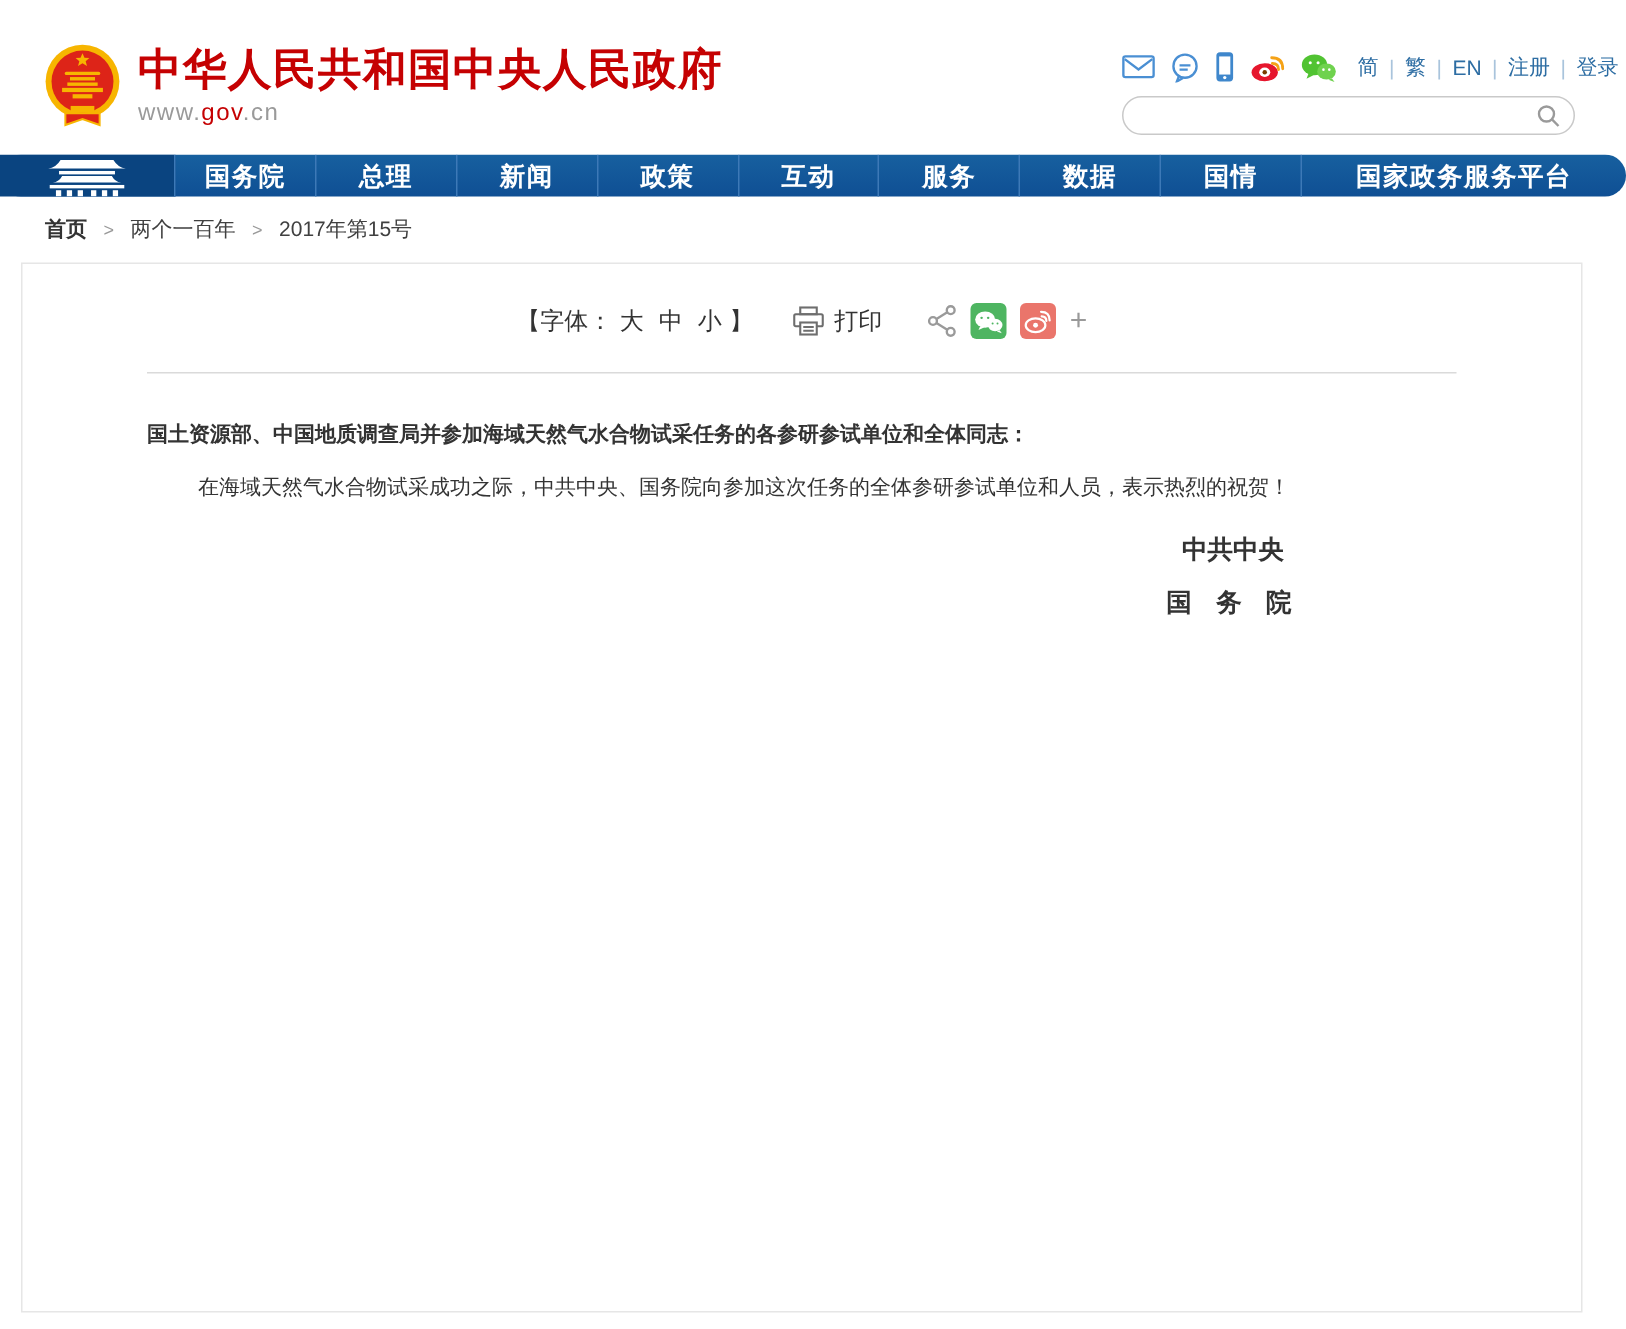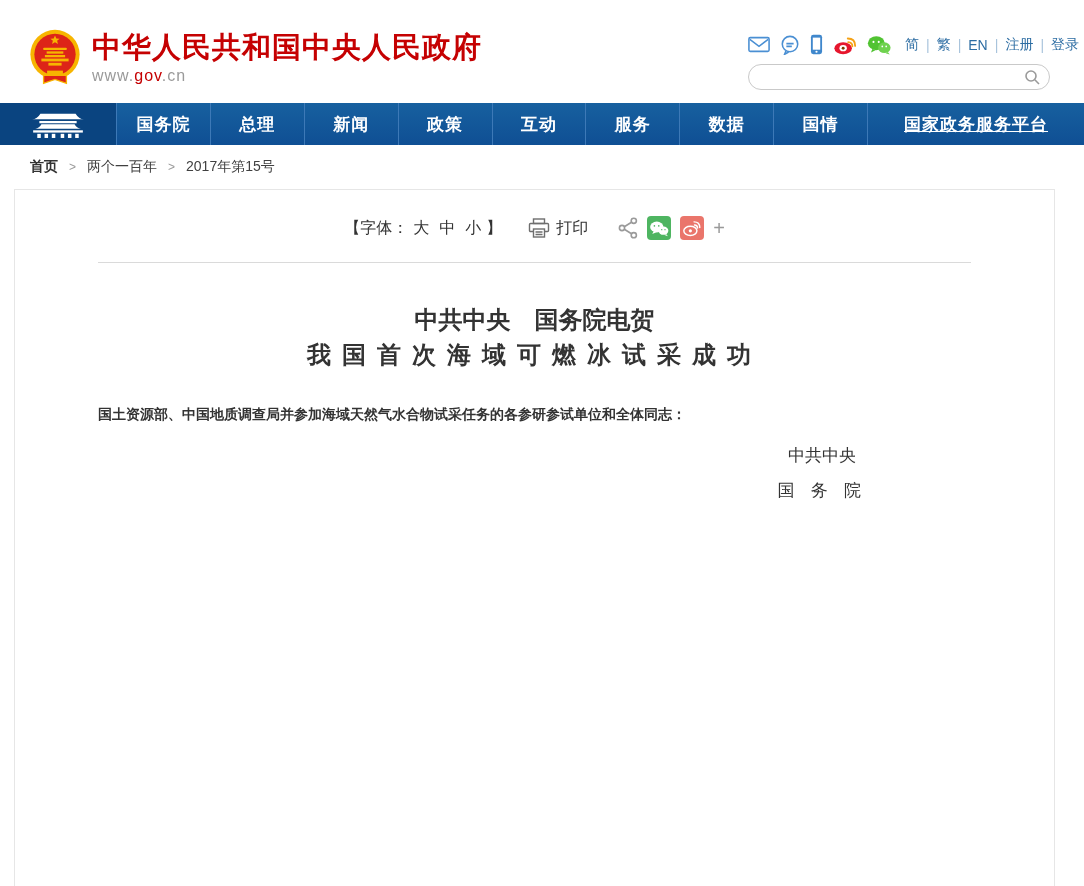--- a/index.html
+++ b/index.html
@@ -21,24 +21,24 @@
   .icon-row { display:flex; align-items:center; font-size:14px; white-space:nowrap; }
   .icon-row .hicon { display:inline-flex; align-items:center; margin-right:10px; cursor:pointer; }
   .lang-links { display:flex; align-items:center; margin-left:4px; }
   .lang-links a { color:#2d6da3; text-decoration:none; cursor:pointer; }
   .lang-links .pipe { color:#a9c4dc; margin:0 7px; }
   .search-box { margin-top:9px; position:relative; width:302px; height:26px; border:1px solid #c9c9c9; border-radius:14px; background:#fff; }
   .search-box input { position:absolute; left:12px; top:1px; width:258px; height:22px; border:none; outline:none; font-size:13px; background:transparent; }
   .search-btn { position:absolute; right:8px; top:4px; width:17px; height:17px; cursor:pointer; background:none; border:none; padding:0; }
 
   
-  .main-nav { display:flex; height:42px; background:linear-gradient(#17609f,#0f4f94); }
+  .main-nav { display:flex; height:28px; background:linear-gradient(#17609f,#0f4f94);border-radius:18px; }
   .nav-home { flex:0 0 117px; background:#0a4480; display:flex; align-items:center; justify-content:center; border-right:1px solid #3d79b7; cursor:pointer; }
   .nav-item { flex:1; display:flex; align-items:center; justify-content:center; color:#fff; font-size:17px; font-weight:bold; border-right:1px solid #3d79b7; cursor:pointer; text-decoration:none; letter-spacing:1px; }
-  .nav-item.wide { flex:0 0 216px; border-right:none;text-decoration:underline; }
+  .nav-item.wide { flex:0 0 216px; border-right:none; }
 
   
   .breadcrumb { height:44px; display:flex; align-items:center; padding-left:30px; font-size:14px; }
   .bc-home { font-weight:bold; color:#333; cursor:pointer;text-align:right; }
   .bc-sep { color:#999; margin:0 11px; font-size:12px; }
   .bc-link { color:#404040; cursor:pointer; text-decoration:none; }
 
   
   .card { margin:0 29px 0 14px; border:1px solid #e6e6e6; min-height:700px; background:#fff; padding-bottom:30px; }
 
@@ -55,21 +55,21 @@
 
   .rule { border:none; border-top:1px solid #dadada; margin:22px 83px 0 83px; }
 
   .article { padding:0 83px; font-family:"Liberation Serif","DejaVu Serif",serif; color:#333; }
   .art-title { text-align:center; font-weight:bold; font-size:24px; line-height:35px; margin-top:40px; }
   .art-title .l2 { letter-spacing:11px; display:block; }
   .article p { font-size:14px; line-height:35px; margin:0; text-align:justify; }
   .p-lead { font-weight:bold; margin-top:24px !important; }
   .p-ind { text-indent:34px; }
 
-  .sig { font-size:17px; line-height:35px; text-align:right; font-family:"Liberation Serif","DejaVu Serif",serif; }
+  .sig { font-size:17px; line-height:35px; text-align:right; font-family:"Liberation Serif","DejaVu Serif",serif;font-weight:bold; }
   .sig-1 { margin-top:6px; padding-right:115px; }
   .sig-2 { padding-right:104px; letter-spacing:6px; }
 </style>
 </head>
 <body>
 
 <header class="site-header">
   <div class="logo-block">
     <svg class="emblem" viewBox="0 0 60 66">
       <circle cx="30" cy="30" r="28" fill="#f7b500"></circle>
@@ -238,24 +238,21 @@
           <path d="M15 7.2 q3.8 0.2 3.8 3.8" stroke="#fff" stroke-width="1.8" fill="none" stroke-linecap="round"></path>
         </svg>
       </span>
       <a class="plus">+</a>
     </span>
   </div>
 
   <hr class="rule">
 
   <article class="article">
-    <h1 class="art-title">
-      <span class="l1">中共中央　国务院电贺</span>
-      <span class="l2">我国首次海域可燃冰试采成功</span>
-    </h1>
 
     <p class="p-lead">国土资源部、中国地质调查局并参加海域天然气水合物试采任务的各参研参试单位和全体同志：</p>
+    <p class="p-ind">在海域天然气水合物试采成功之际，中共中央、国务院向参加这次任务的全体参研参试单位和人员，表示热烈的祝贺！</p>
 
     <div class="sig sig-1">中共中央</div>
     <div class="sig sig-2">国 务 院</div>
 
   </article>
 </main>
 
 </body></html>

